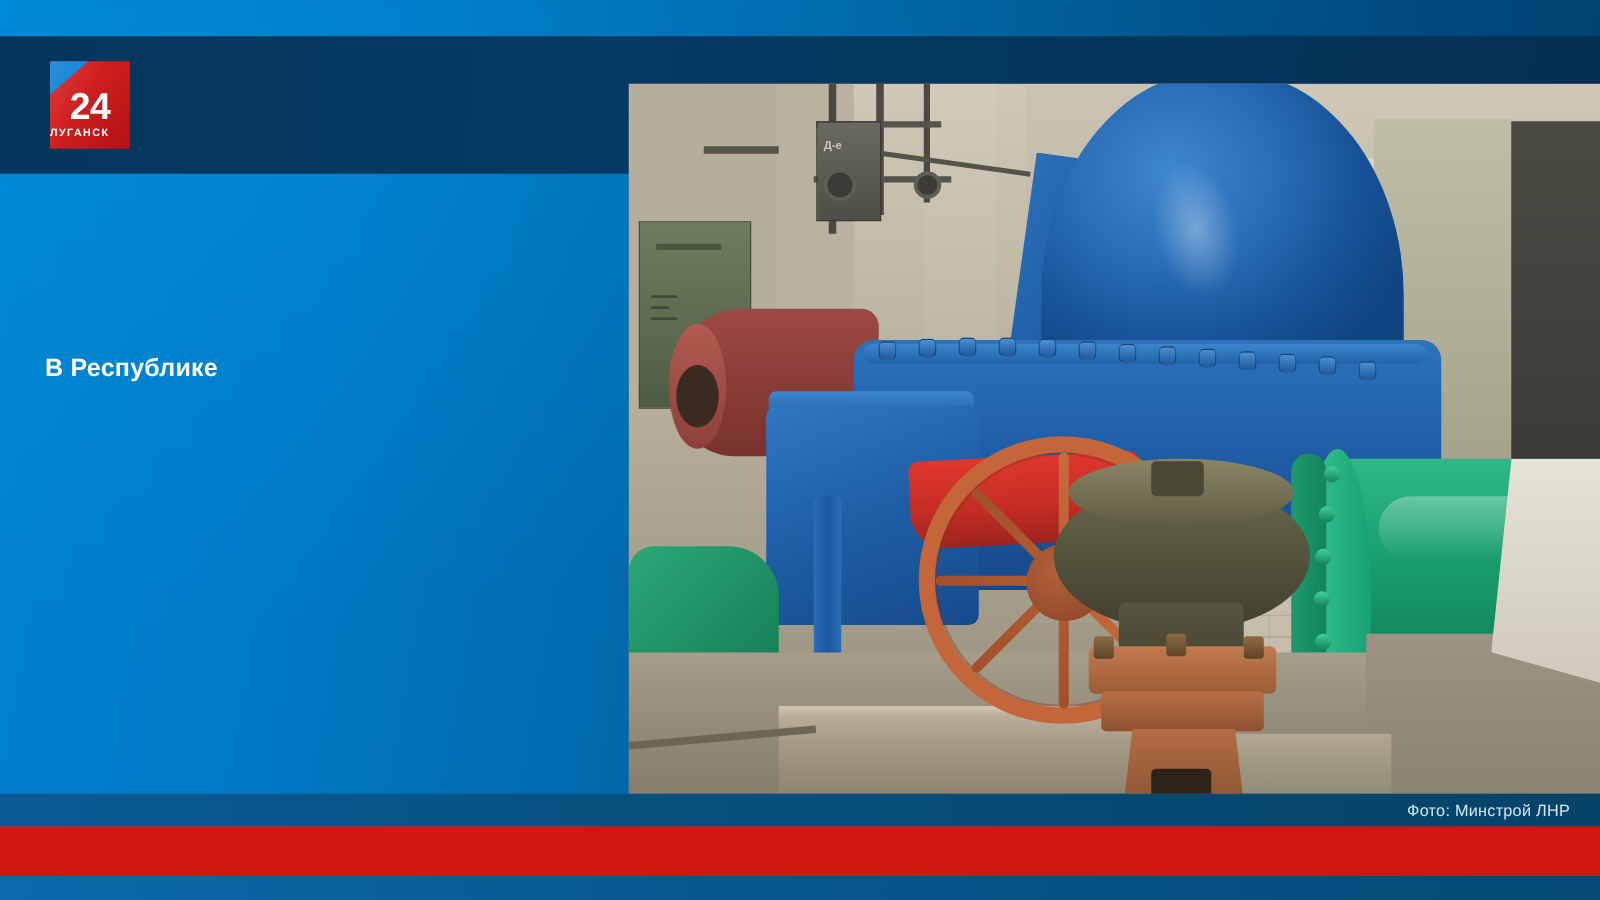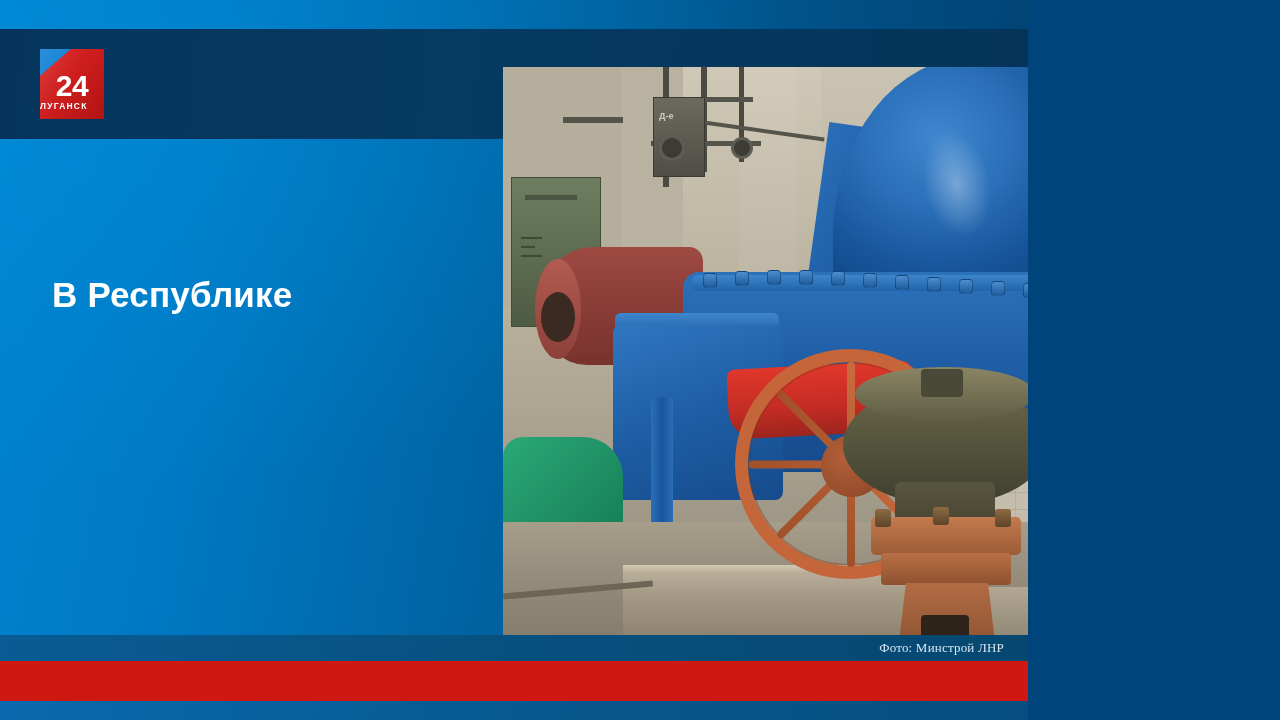--- a/index.html
+++ b/index.html
@@ -2,21 +2,21 @@
 <html><head>
 <meta charset="utf-8">
 <style>
   * { margin:0; padding:0; box-sizing:border-box; }
   html, body {
     width:1280px; height:720px; overflow:hidden;
     font-family:"Liberation Sans", sans-serif;
     background:#00447c;
   }
 
-  #stage { position:relative; width:1028px; height:720px; overflow:hidden; }
+  #stage { position:relative; width:1280px; height:720px; overflow:hidden; }
 
   
   .bg-base {
     position:absolute; inset:0;
     background:linear-gradient(100deg,#0084d1 0%, #0079c4 22%, #00629f 52%, #014d82 76%, #013e6c 100%);
   }
   .bg-vignette {
     position:absolute; inset:0;
     background:radial-gradient(120% 95% at 8% 14%, rgba(0,150,225,.38) 0%, rgba(0,105,175,0) 58%);
   }
@@ -59,22 +59,22 @@
     font-size:8.5px; font-weight:bold; line-height:1;
     letter-spacing:1.2px;
   }
   .brand-text {
     color:#fdfdfd; font-size:28px; font-weight:300;
     letter-spacing:2.2px; white-space:nowrap;
   }
 
   
   .headline {
-    position:absolute; left:52px; top:272px; width:400px;
-    color:#ffffff; font-size:35px; font-weight:bold;
+    position:absolute; left:36px; top:272px; width:400px;
+    color:#ffffff; font-size:20px; font-weight:bold;
     line-height:46px; letter-spacing:0.2px;
   }
   .headline span { display:block; }
 
   
   .photo {
     position:absolute; left:503px; top:67px; width:777px; height:568px;
     overflow:hidden; background:#8a8474;
   }
   .photo * { position:absolute; }
@@ -390,21 +390,21 @@
     position:absolute; left:0; top:661px; width:1280px; height:40px;
     background:#cf1811;
   }
   .bar-blue-lower {
     position:absolute; left:0; top:701px; width:1280px; height:19px;
     background:linear-gradient(95deg,#0a6aad 0%, #07578d 45%, #054a78 100%);
   }
   .credit-wrap {
     position:absolute; right:24px; top:636px; height:24px;
     display:flex; align-items:center;
-    color:#d5e5f2; font-size:13px; letter-spacing:.2px;font-family:Liberation Serif, serif;
+    color:#d5e5f2; font-size:13px; letter-spacing:.2px;
   }
 </style>
 </head>
 <body>
 
 <div id="stage">
 
   <div class="bg-base"></div>
   <div class="bg-vignette"></div>
 

